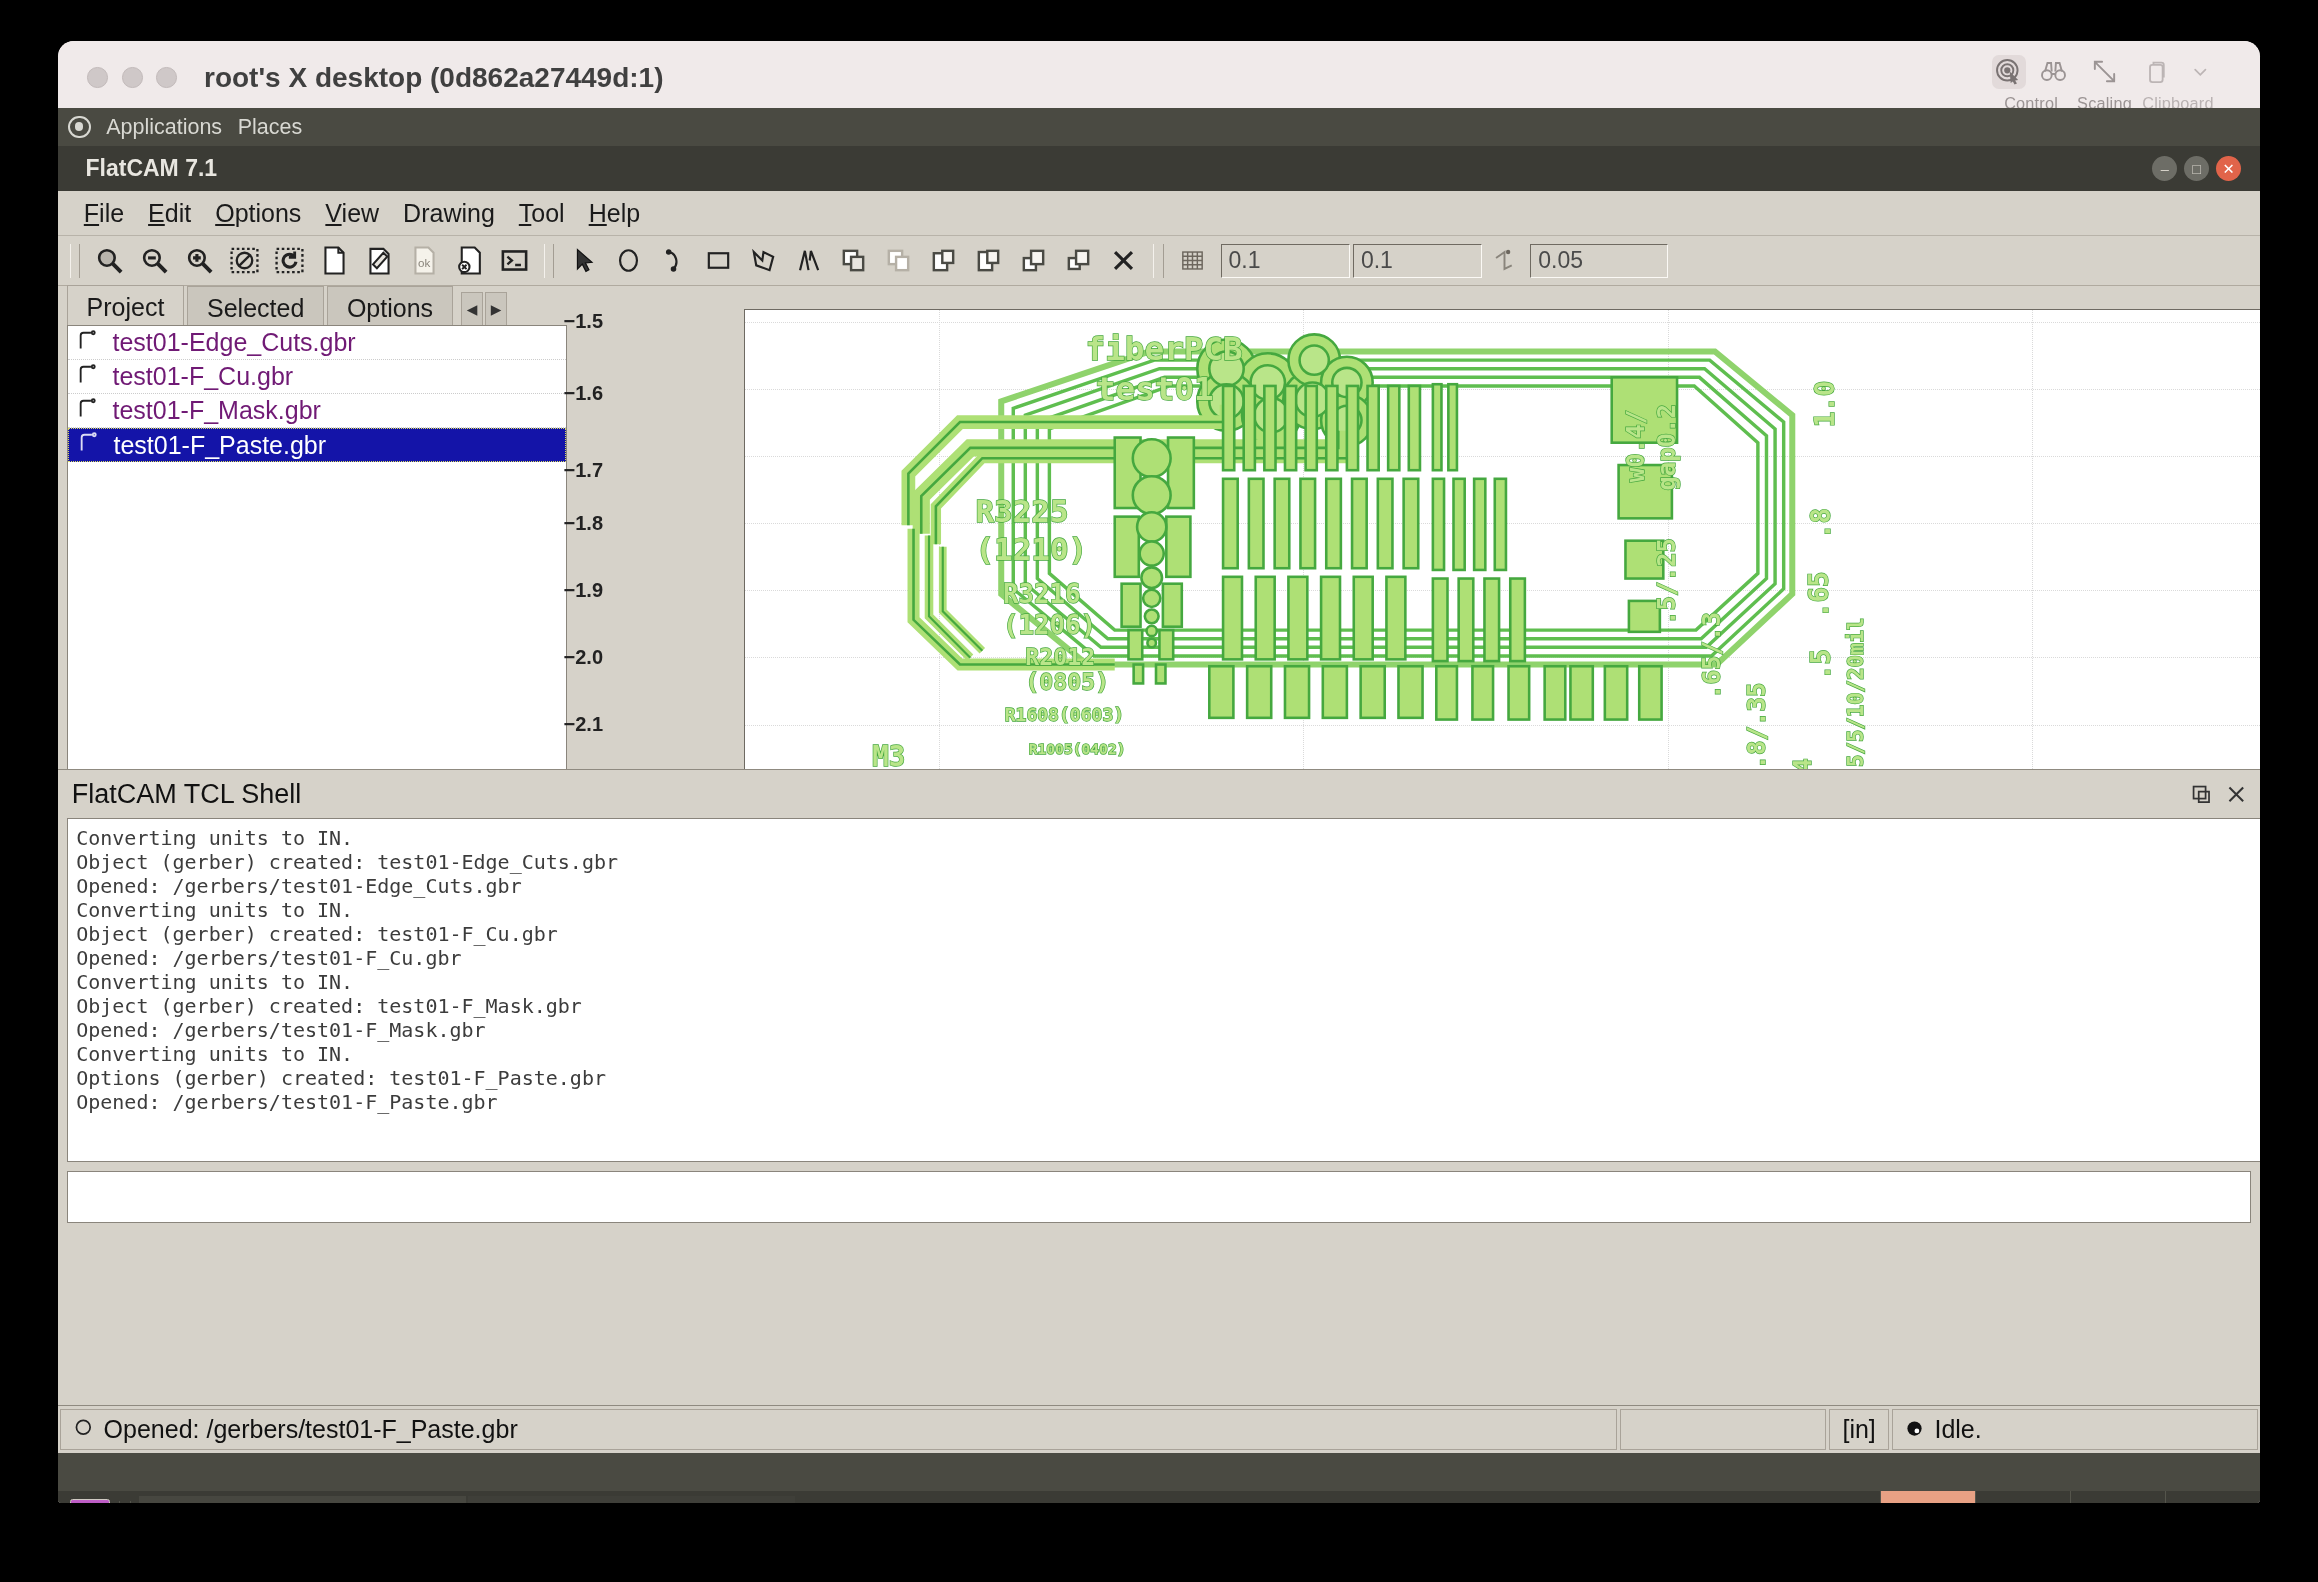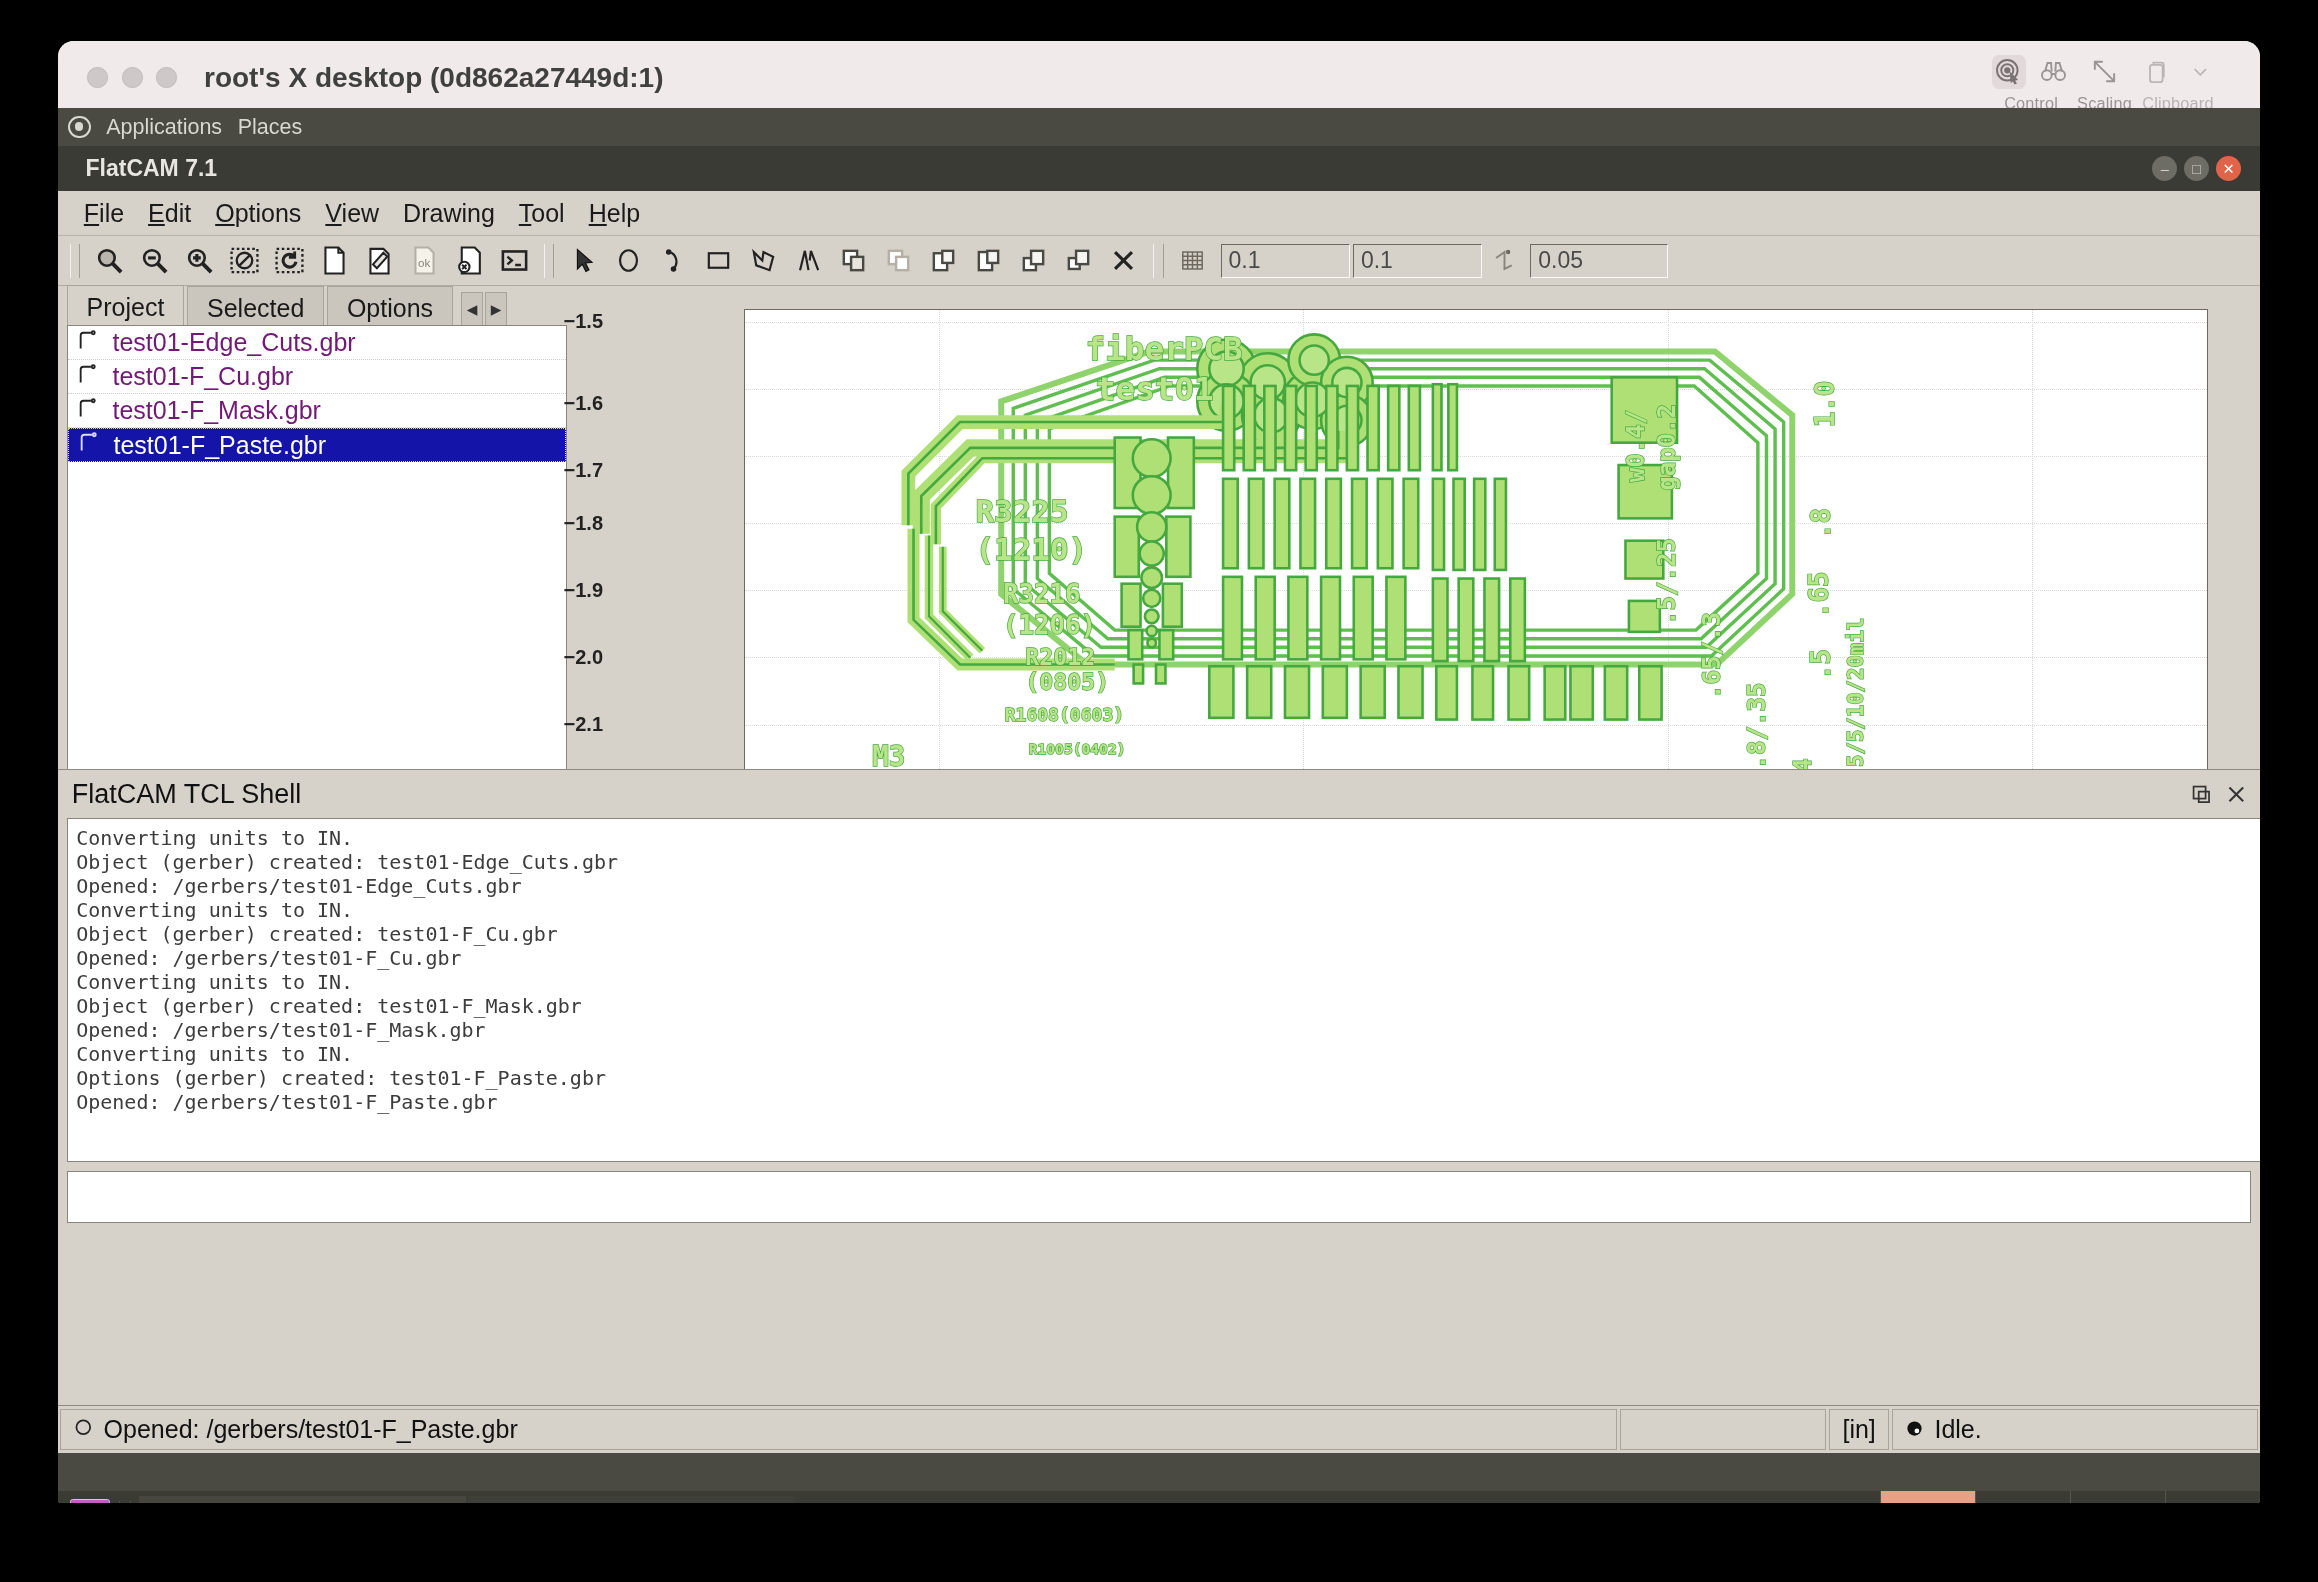--- a/index.html
+++ b/index.html
@@ -159,21 +159,21 @@
   .flrow.sel { background: #1414a8; color: #fff; border: 0.9px dotted #dede60; }
   .gicon { width: 26px; margin-right: 10.3px; flex: 0 0 auto; }
 
   
   #plot-wrap { flex: 1; background:#d6d2c9; position: relative; }
   #plot-card {
     position:absolute; left: 50px; top: 6.9px; width: 1471px; height: 568px;
     background: #d6d2c9;
   }
   #plot-axes {
-    position:absolute; left: 120px; top: 15.5px; width: 1464px; height: 559px;
+    position:absolute; left: 120px; top: 15.5px; width: 1575px; height: 559px;
     background: #fff; border: 1.7px solid #6e6a62;
     overflow: hidden;
   }
   .ytick-lab { position:absolute; right: 1492px; font-size: 20px; color:#222; font-weight:bold;
                transform: translateY(-50%); white-space:nowrap; }
   .xtick-lab { position:absolute; top: 581px; font-size: 20px; color:#222; font-weight:bold;
                transform: translateX(-50%); white-space:nowrap; }
   .gline-h { position:absolute; left:0; width:100%; height:0;
              border-top: 1.7px dotted #dadada; }
   .gline-v { position:absolute; top:0; height:100%; width:0;
@@ -554,21 +554,21 @@
               </span>
               <span>test01-F_Paste.gbr</span>
             </div>
           </div>
         </div>
 
         <div id="plot-wrap">
           <div id="plot-card">
 
             <div class="ytick-lab" style="top:27.5px;">−1.5</div>
-            <div class="ytick-lab" style="top:109px;">−1.6</div>
+            <div class="ytick-lab" style="top:99px;">−1.6</div>
             <div class="ytick-lab" style="top:176px;margin-left:18px;">−1.7</div>
             <div class="ytick-lab" style="top:229px;">−1.8</div>
             <div class="ytick-lab" style="top:296px;">−1.9</div>
             <div class="ytick-lab" style="top:363px;">−2.0</div>
             <div class="ytick-lab" style="top:430px;">−2.1</div>
             <div class="ytick-lab" style="top:497px;">−2.2</div>
 
             <div class="xtick-lab" style="left:314px;">5.5</div>
             <div class="xtick-lab" style="left:679px;">6.0</div>
             <div class="xtick-lab" style="left:1043px;">6.5</div>

